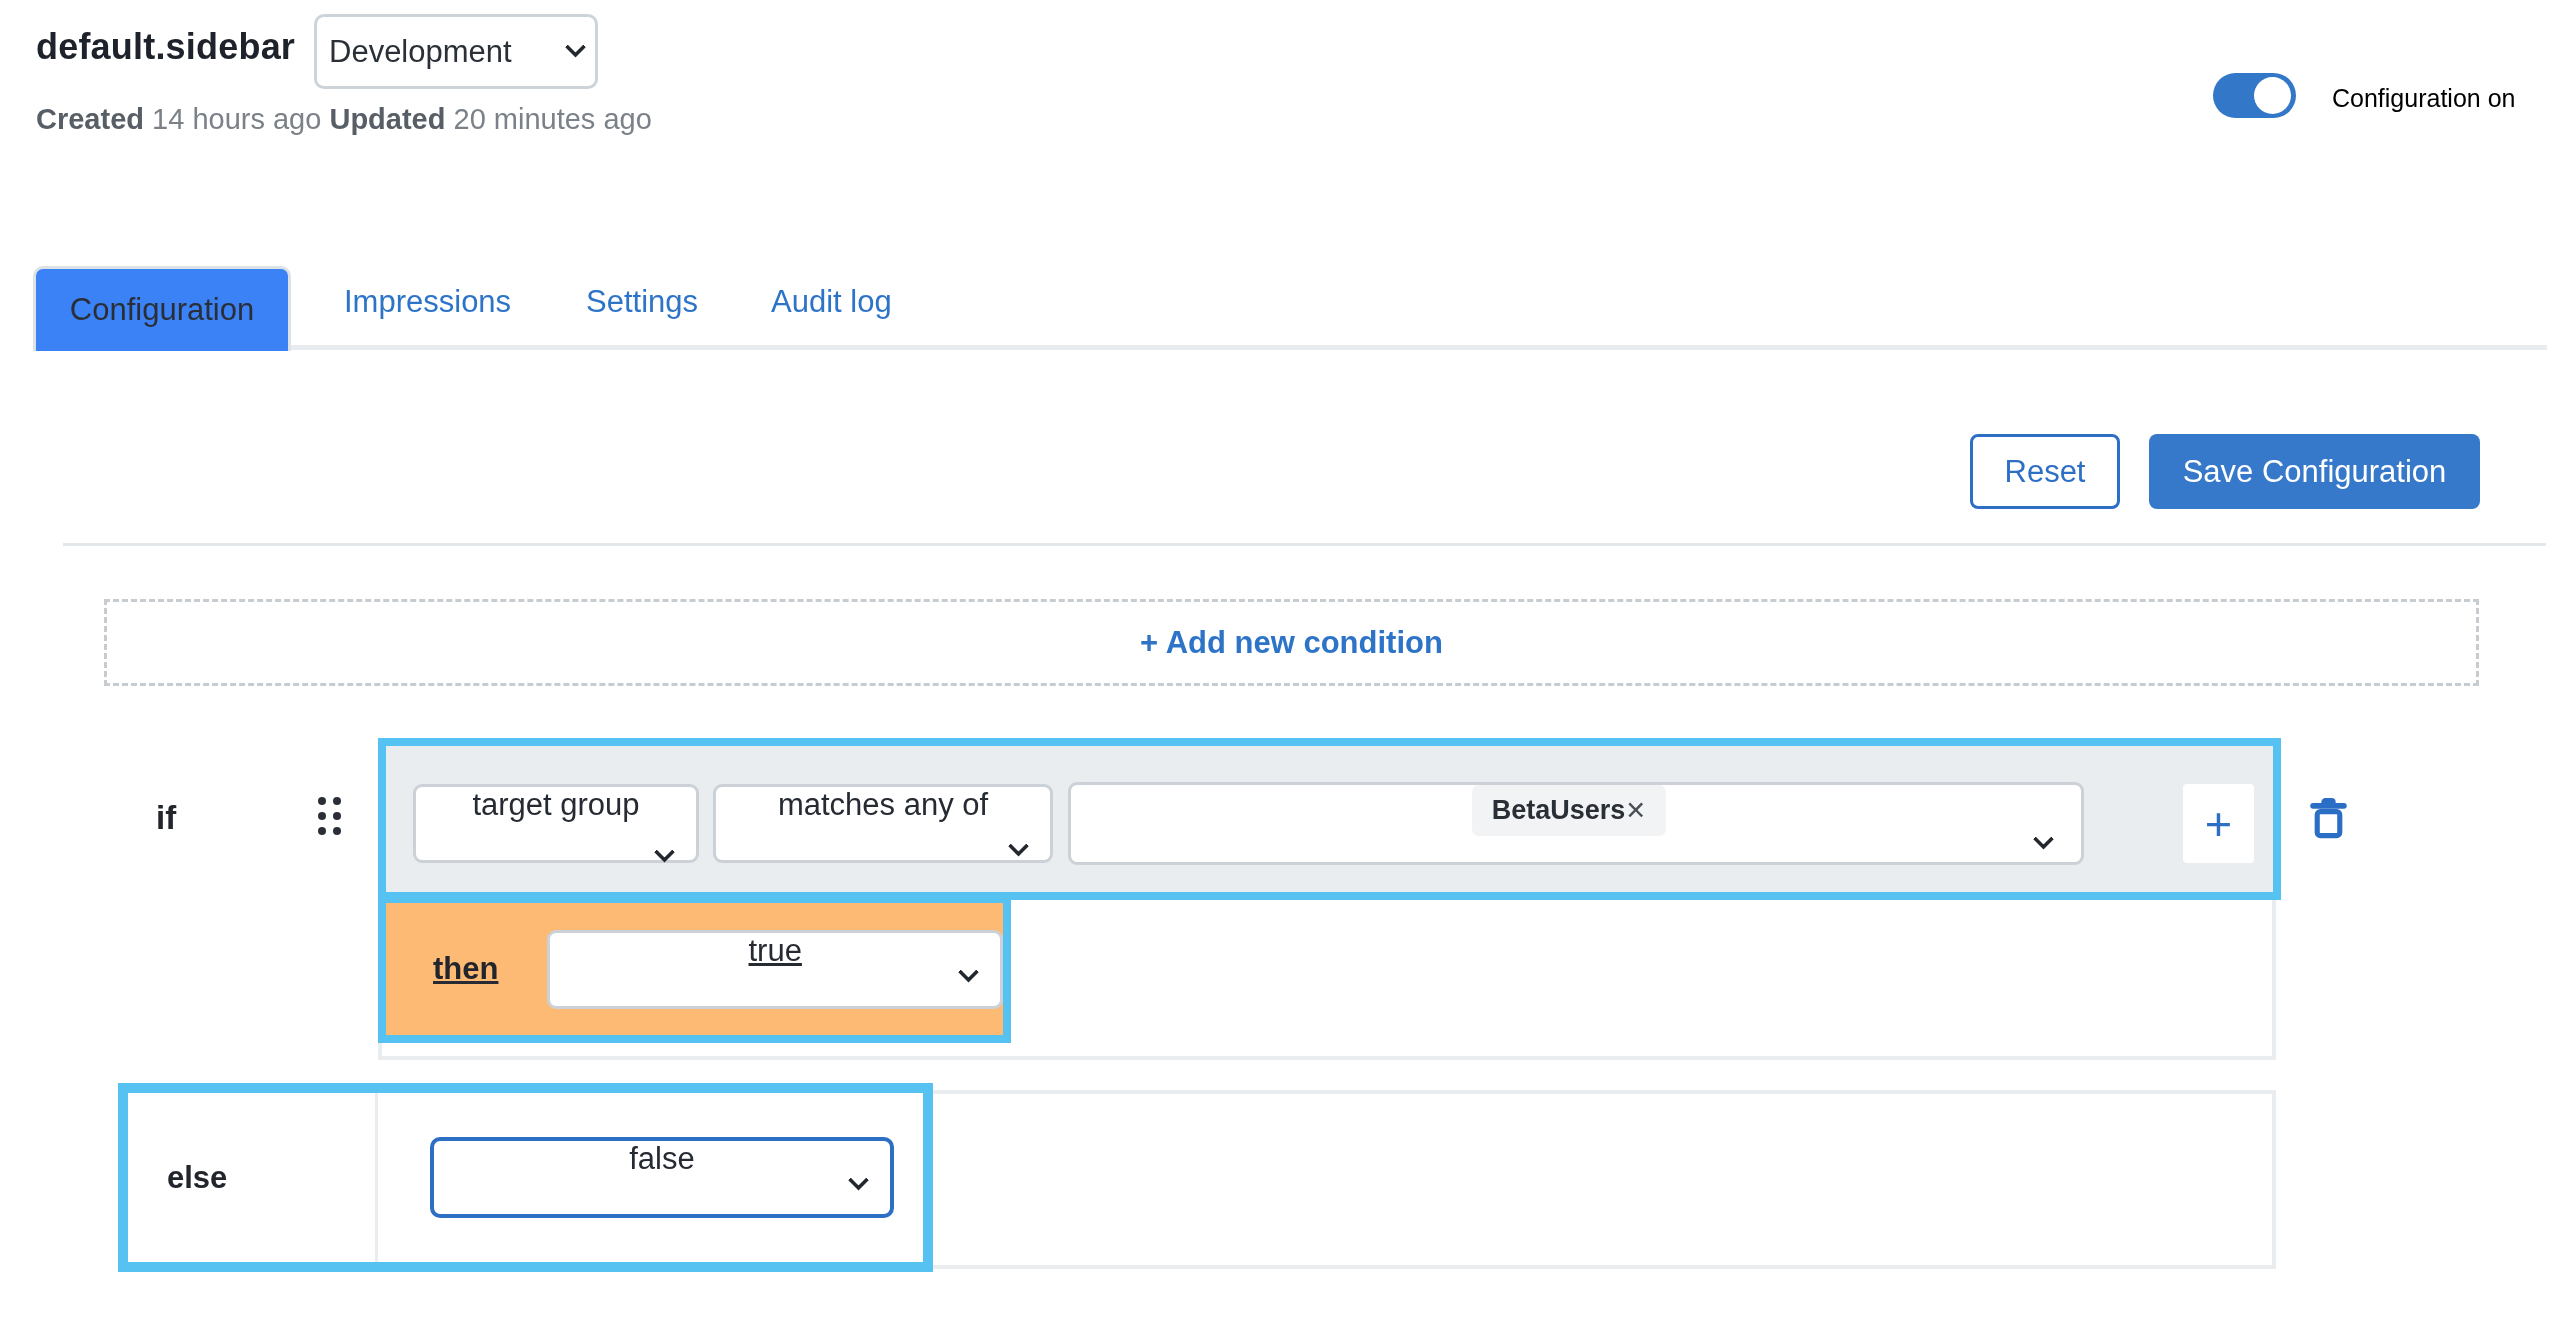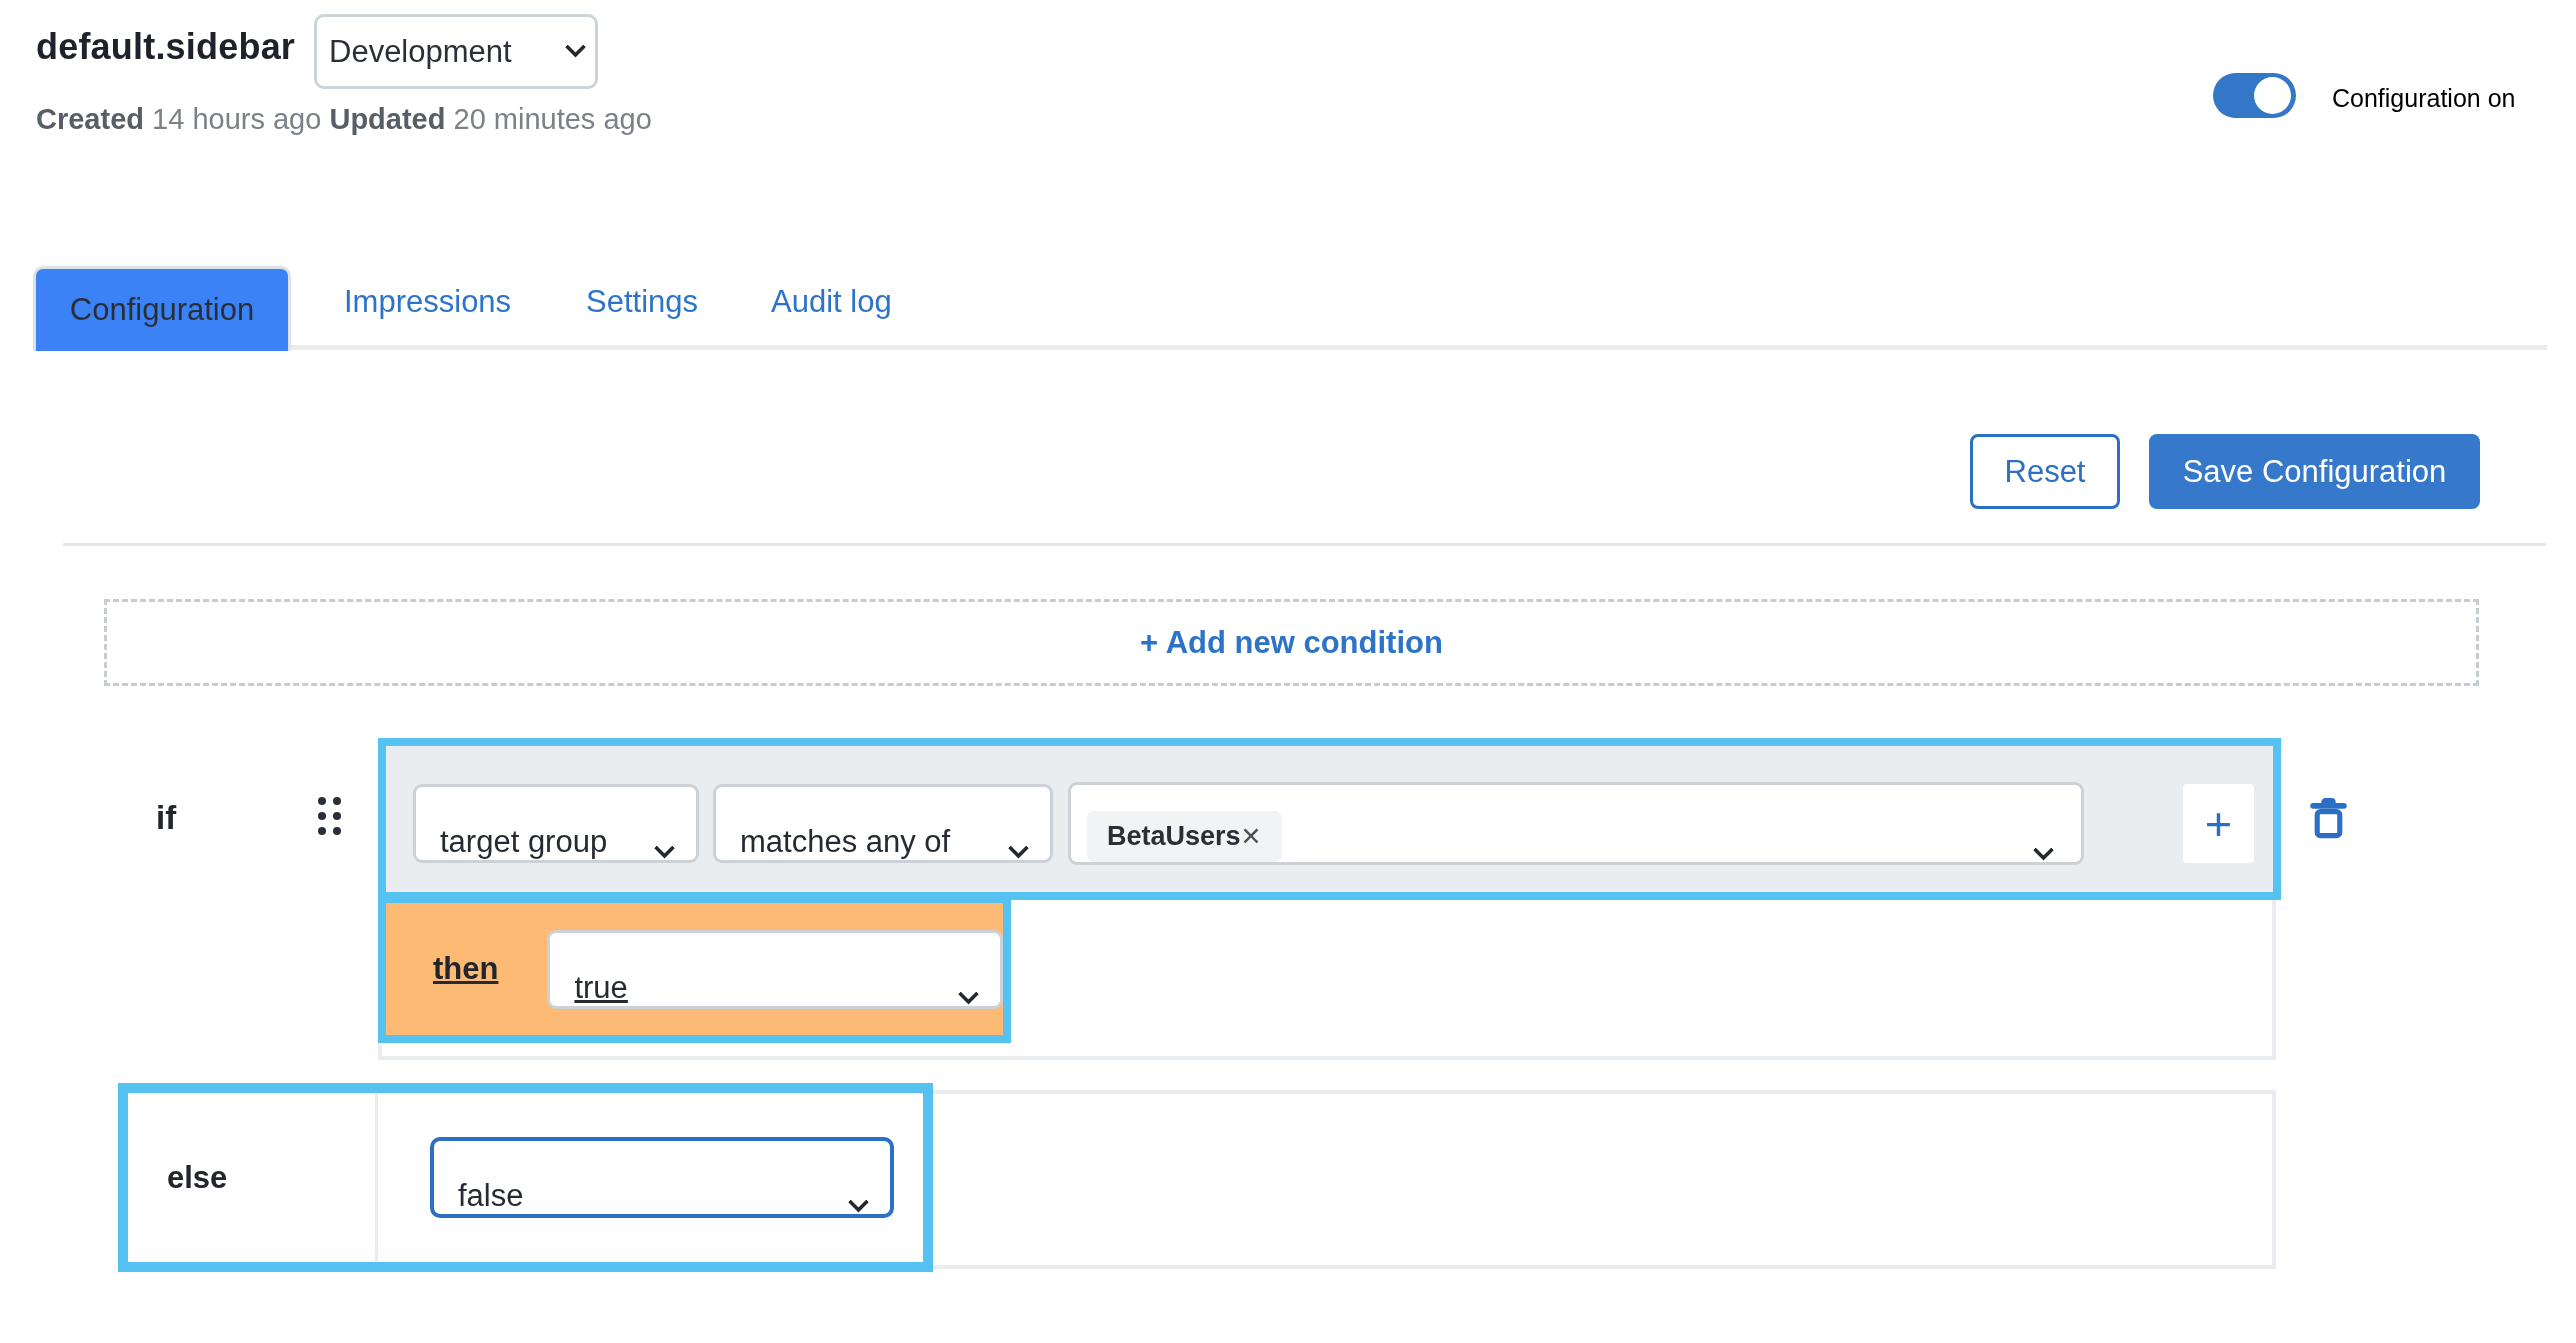--- a/index.html
+++ b/index.html
@@ -47,22 +47,22 @@
   #if-label { left:156px; top:799px; font-size:33px; font-weight:700; color:#22262c; }
   #drag-handle { left:318px; top:797px; display:grid; grid-template-columns:8px 8px; grid-auto-rows:8px; gap:7px; cursor:grab; }
   #drag-handle i { width:8px; height:8px; border-radius:50%; background:#2a2f37; }
 
   #rule-card { left:378px; top:738px; width:1898px; height:322px; background:#fff; border:4px solid #eaedf0; }
 
   #if-highlight { left:378px; top:738px; width:1903px; height:162px; background:#e9edf0; border:8px solid #56c2f2; z-index:3; }
   #then-highlight { left:378px; top:895px; width:633px; height:148px; background:#fdba74; border:8px solid #56c2f2; z-index:3;
                     display:flex; align-items:center;text-decoration:underline; }
 
-  .select { background:#fff; border:3px solid #cbd1d6; border-radius:9px; display:flex; align-items:flex-end;
-            padding:0 24px; font-size:31px; color:#262b33; cursor:pointer; }
+  .select { background:#fff; border:3px solid #cbd1d6; border-radius:9px; display:flex; align-items:center;
+            padding:0 24px; font-size:31px; color:#262b33; cursor:pointer;flex-direction:column; }
   .select .chev { margin-left:auto; }
   .chev { width:15px; height:15px; border-right:4px solid #23272e; border-bottom:4px solid #23272e;
           transform:rotate(45deg) translate(-3px,-3px); border-radius:1px; flex:0 0 auto; }
 
   #prop-select { position:absolute; left:27px; top:38px; width:286px; height:79px; gap:26px; }
   #cmp-select  { position:absolute; left:327px; top:38px; width:340px; height:79px; gap:20px; }
   #multi-select{ position:absolute; left:682px; top:36px; width:1016px; height:83px; padding:0 30px 0 16px; }
   #value-chip { background:#f1f3f5; border-radius:7px; padding:10px 20px; display:flex; align-items:center; 
                 font-size:27px; font-weight:700; color:#2a2f36; }
   #value-chip .x { font-weight:400; font-size:25px; color:#4a4f55; cursor:pointer; }

